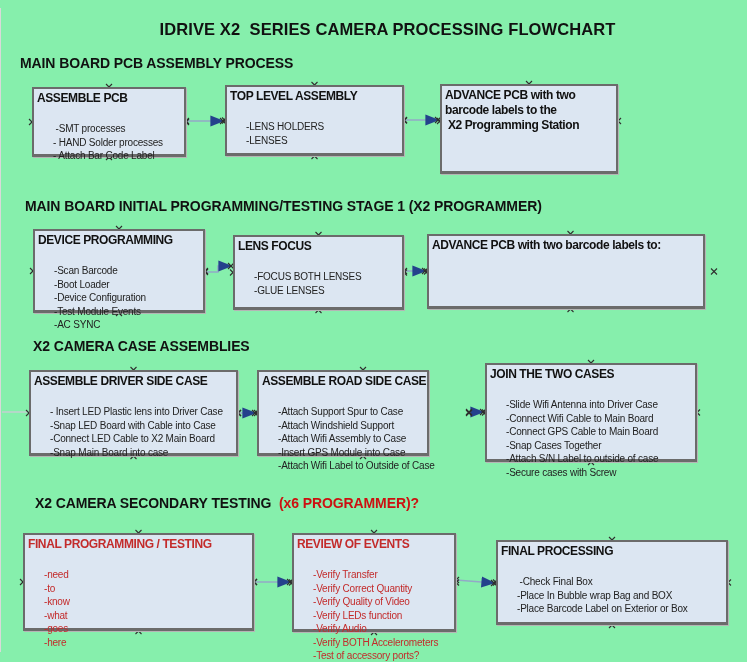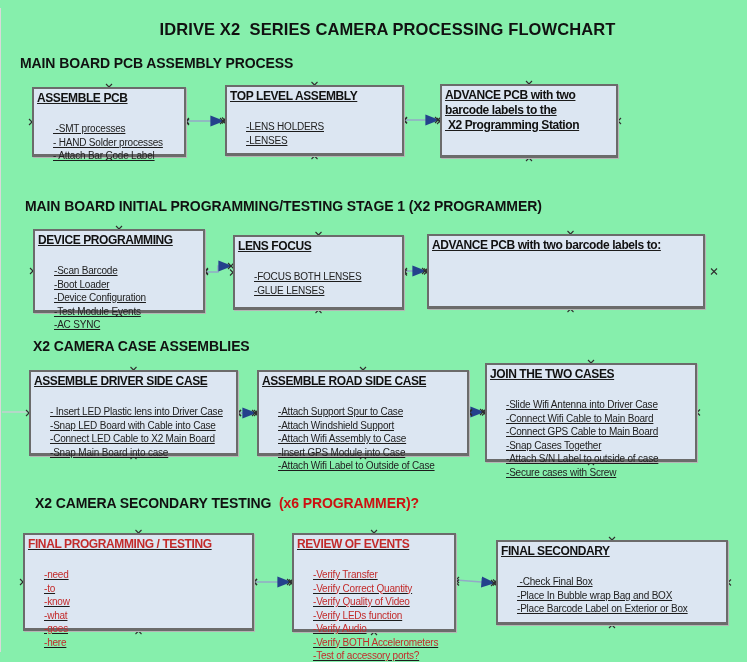--- a/index.html
+++ b/index.html
@@ -13,21 +13,21 @@
     text-align:center;font-size:16.5px;font-weight:bold;letter-spacing:.1px;color:#111;
     white-space:pre-wrap;
   }
   .sec-heading{
     position:absolute;font-size:14px;font-weight:bold;color:#111;white-space:pre;letter-spacing:-.1px;
   }
   .sec-heading .red-part{color:var(--heading-red,#cc1111);}
   .fbox{
     position:absolute;box-sizing:border-box;background:var(--box-fill,#dce6f2);
     border:2px solid var(--box-border,#6b6b6b);border-bottom-width:3px;
-    box-shadow:1px 1px 0 #b5b5b5;padding:2px 3px;overflow:visible;text-decoration:underline;
+    box-shadow:1px 1px 0 #b5b5b5;padding:2px 3px;overflow:visible;
   }
   .fbox-title{
     font-size:12px;font-weight:bold;line-height:15px;letter-spacing:-.4px;
     white-space:pre;color:#111;
   }
   .fbox-items{list-style:none;margin:16px;padding:0;}
   .fbox-items li{
     font-size:10px;line-height:13.5px;letter-spacing:-.2px;white-space:pre;color:#222;
   }
   .fbox.red .fbox-title,.fbox.red .fbox-items li{color:var(--red,#c32b2b);}
@@ -211,21 +211,21 @@
   </div>
 
   <div class="fbox" style="left:225px;top:85px;width:179px;height:71px">
     <div class="fbox-title">TOP LEVEL ASSEMBLY</div>
     <ul class="fbox-items">
       <li>-LENS HOLDERS</li>
       <li>-LENSES</li>
     </ul>
   </div>
 
-  <div class="fbox" style="left:440px;top:84px;width:178px;height:74px">
+  <div class="fbox" style="left:440px;top:84px;width:178px;height:90px">
     <div class="fbox-title">ADVANCE PCB with two
 barcode labels to the
  X2 Programming Station</div>
   </div>
 
   <div class="fbox" style="left:33px;top:229px;width:172px;height:84px">
     <div class="fbox-title">DEVICE PROGRAMMING</div>
     <ul class="fbox-items">
       <li>-Scan Barcode</li>
       <li>-Boot Loader</li>
@@ -250,21 +250,21 @@
   <div class="fbox" style="left:29px;top:370px;width:209px;height:86px">
     <div class="fbox-title">ASSEMBLE DRIVER SIDE CASE</div>
     <ul class="fbox-items">
       <li>- Insert LED Plastic lens into Driver Case</li>
       <li>-Snap LED Board with Cable into Case</li>
       <li>-Connect LED Cable to X2 Main Board</li>
       <li>-Snap Main Board into case</li>
     </ul>
   </div>
 
-  <div class="fbox" style="left:257px;top:370px;width:212px;height:86px">
+  <div class="fbox" style="left:257px;top:370px;width:172px;height:86px">
     <div class="fbox-title">ASSEMBLE ROAD SIDE CASE</div>
     <ul class="fbox-items">
       <li>-Attach Support Spur to Case</li>
       <li>-Attach Windshield Support</li>
       <li>-Attach Wifi Assembly to Case</li>
       <li>-Insert GPS Module into Case</li>
       <li>-Attach Wifi Label to Outside of Case</li>
     </ul>
   </div>
 
@@ -299,21 +299,21 @@
       <li>-Verify Correct Quantity</li>
       <li>-Verify Quality of Video</li>
       <li>-Verify LEDs function</li>
       <li>-Verify Audio</li>
       <li>-Verify BOTH Accelerometers</li>
       <li>-Test of accessory ports?</li>
     </ul>
   </div>
 
   <div class="fbox" style="left:496px;top:540px;width:232px;height:85px">
-    <div class="fbox-title">FINAL SECONDARY</div>
+    <div class="fbox-title">FINAL PROCESSING</div>
     <ul class="fbox-items">
       <li> -Check Final Box</li>
       <li>-Place In Bubble wrap Bag and BOX</li>
       <li>-Place Barcode Label on Exterior or Box</li>
     </ul>
   </div>
 
 </div>
 
 </body></html>

